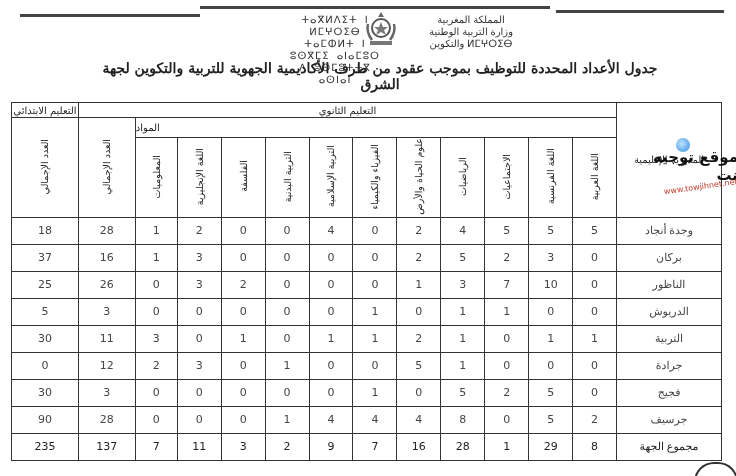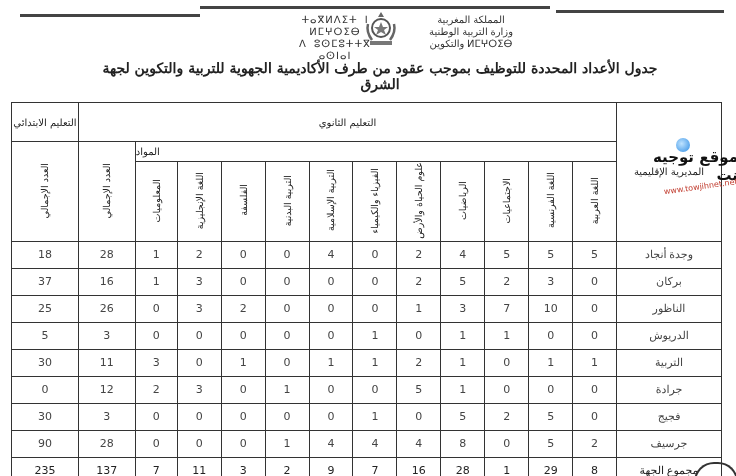--- a/index.html
+++ b/index.html
@@ -45,20 +45,21 @@
     <circle cx="17" cy="18" r="9" fill="none" stroke="#555" stroke-width="2"></circle>
     <path d="M17 12 L19 17 L24 17 L20 20 L22 25 L17 22 L12 25 L14 20 L10 17 L15 17 Z" fill="#777"></path>
     <path d="M4 14 Q2 22 8 30" stroke="#666" stroke-width="2.5" fill="none"></path>
     <path d="M30 14 Q32 22 26 30" stroke="#666" stroke-width="2.5" fill="none"></path>
     <rect x="6" y="31" width="22" height="4" fill="#777"></rect>
   </svg>
 </div>
 
 <div class="hdr hdr-tf">
   <div>ⵜⴰⴳⵍⴷⵉⵜ ⵏ ⵍⵎⵖⵔⵉⴱ</div>
+  <div>ⵜⴰⵎⵀⵍⵜ ⵏ ⵓⵙⴳⵎⵉ ⴰⵏⴰⵎⵓⵔ</div>
   <div>ⴷ ⵓⵙⵎⵓⵜⵜⴳ ⴰⵙⵏⴰⵏ</div>
 </div>
 
 <div class="title">جدول الأعداد المحددة للتوظيف بموجب عقود من طرف الأكاديمية الجهوية للتربية والتكوين لجهة الشرق</div>
 
 <table class="grid">
   <colgroup>
     <col style="width:67px">
       <col style="width:57px">
     <col style="width:42px">
@@ -68,21 +69,21 @@
       <col style="width:44px">
     <col style="width:44px">
       <col style="width:44px">
       <col style="width:44px">
       <col style="width:44px">
       <col style="width:44px">
       <col style="width:44px">
     <col style="width:105px">
   </colgroup>
   <tbody>
-      <tr style="height:39px">
+      <tr style="height:15px">
     <th>التعليم الابتدائي</th>
     <th colspan="12">التعليم الثانوي</th>
     <th rowspan="3">المديرية الإقليمية</th>
   </tr>
   <tr style="height:20px">
     <th rowspan="2"><span class="vert">العدد الإجمالي</span></th>
     <th rowspan="2"><span class="vert">العدد الإجمالي</span></th>
     <th colspan="11" style="text-align:left;padding-right:190px">المواد</th>
   </tr>
   <tr style="height:58px">

